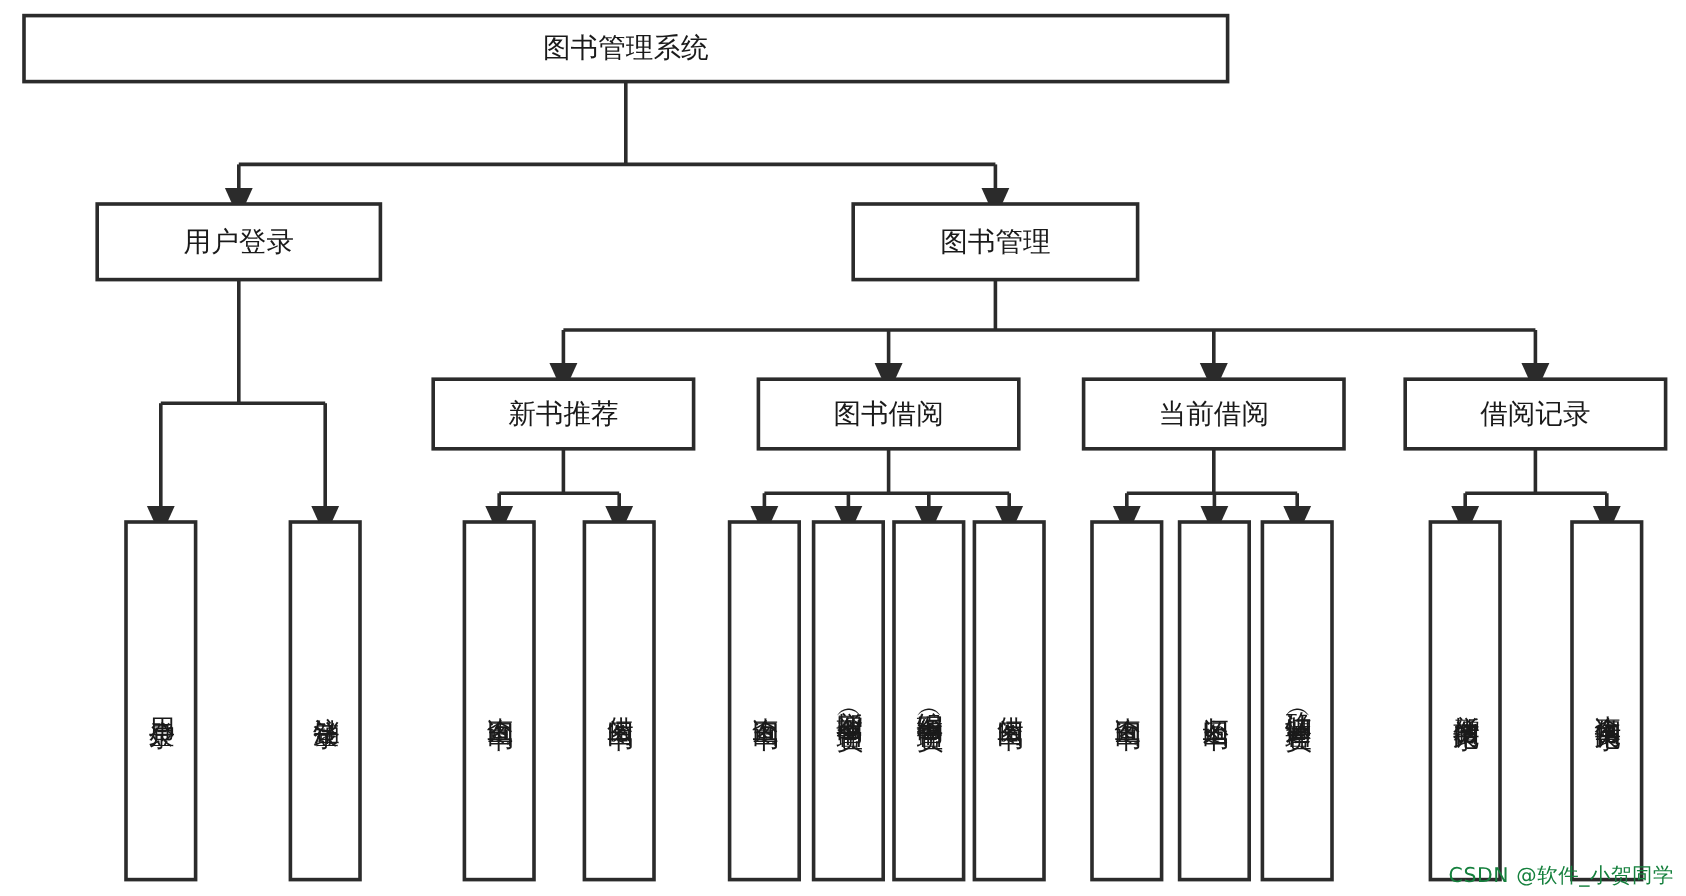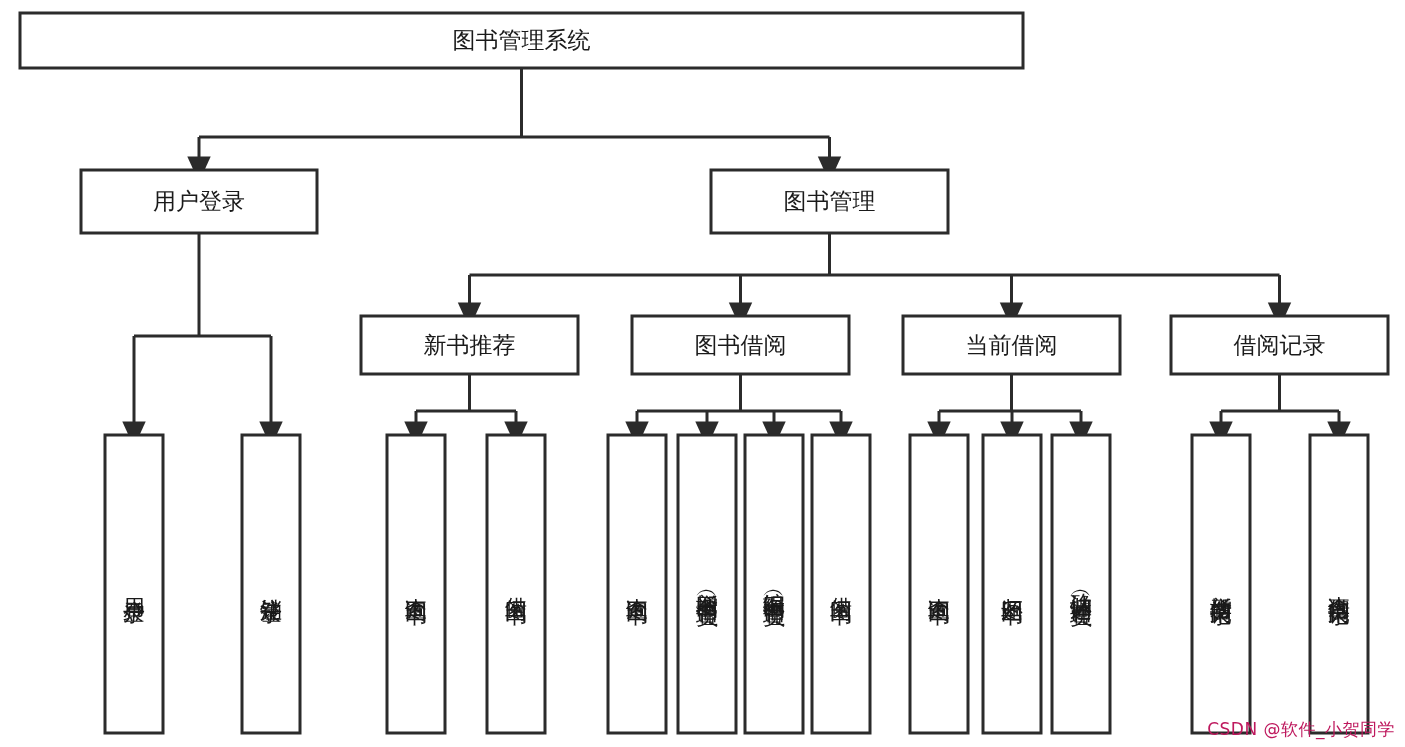--- a/index.html
+++ b/index.html
@@ -60,21 +60,21 @@
     text-align: center;
     pointer-events: none;
     white-space: pre;
   }
   .watermark {
     position: absolute;
     right: 10px;
     bottom: 6px;
     font-family: "DejaVu Sans", "Liberation Sans", sans-serif;
     font-size: 17px;
-    color: #be185d;
+    color: #15803d;
     letter-spacing: 0.5px;
     white-space: nowrap;
   }
 </style>
 </head>
 <body>
 
 <div id="diagram-root">
 
   <svg id="flowchart" viewBox="0 0 1405 747">

